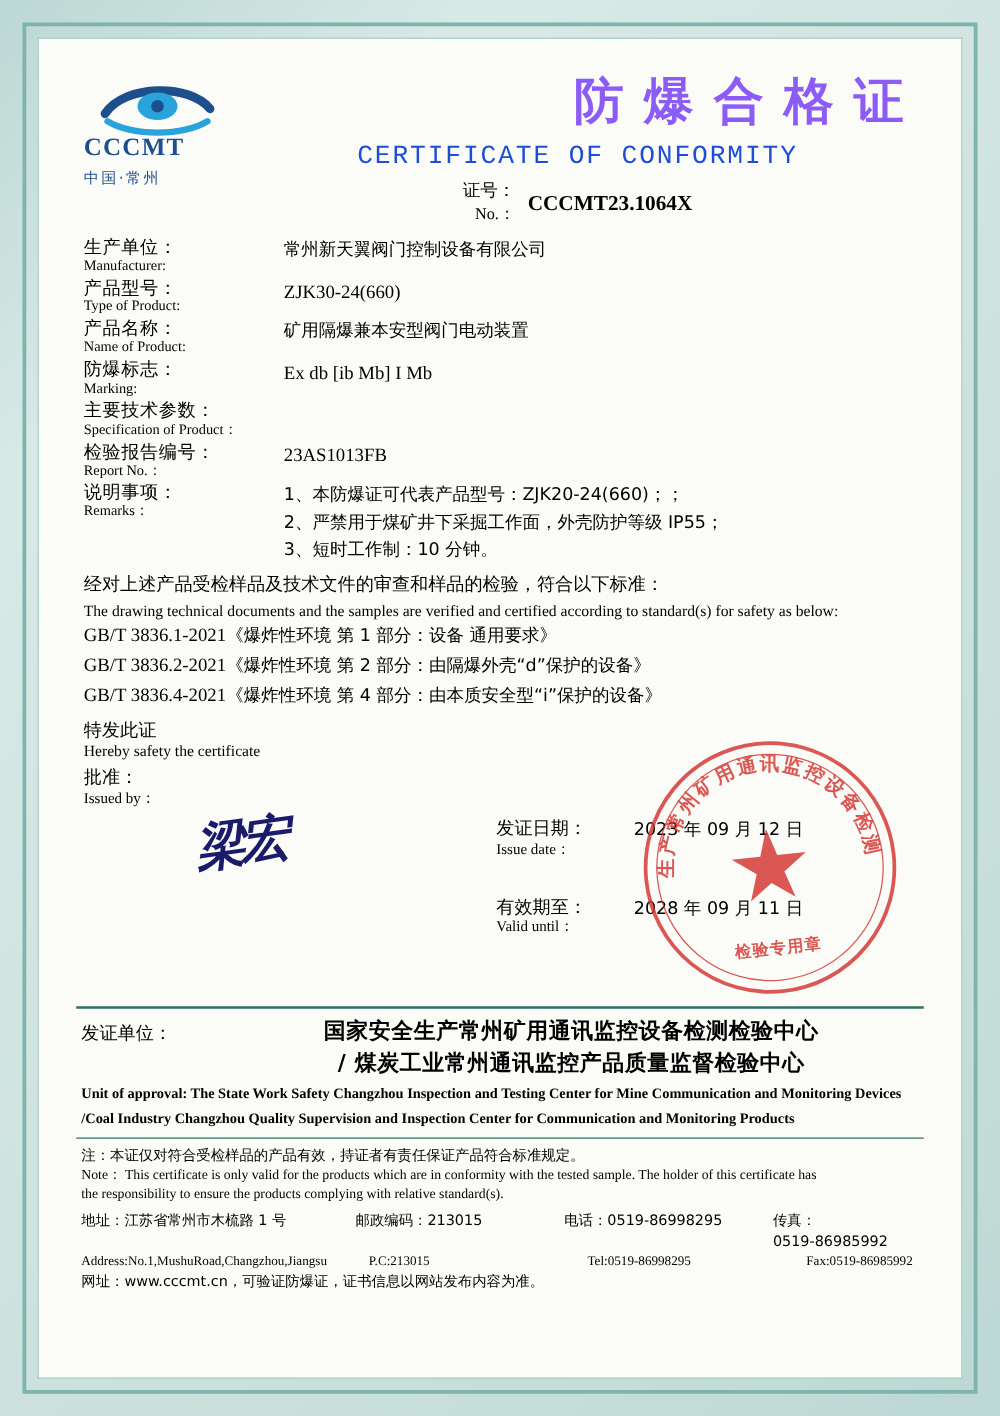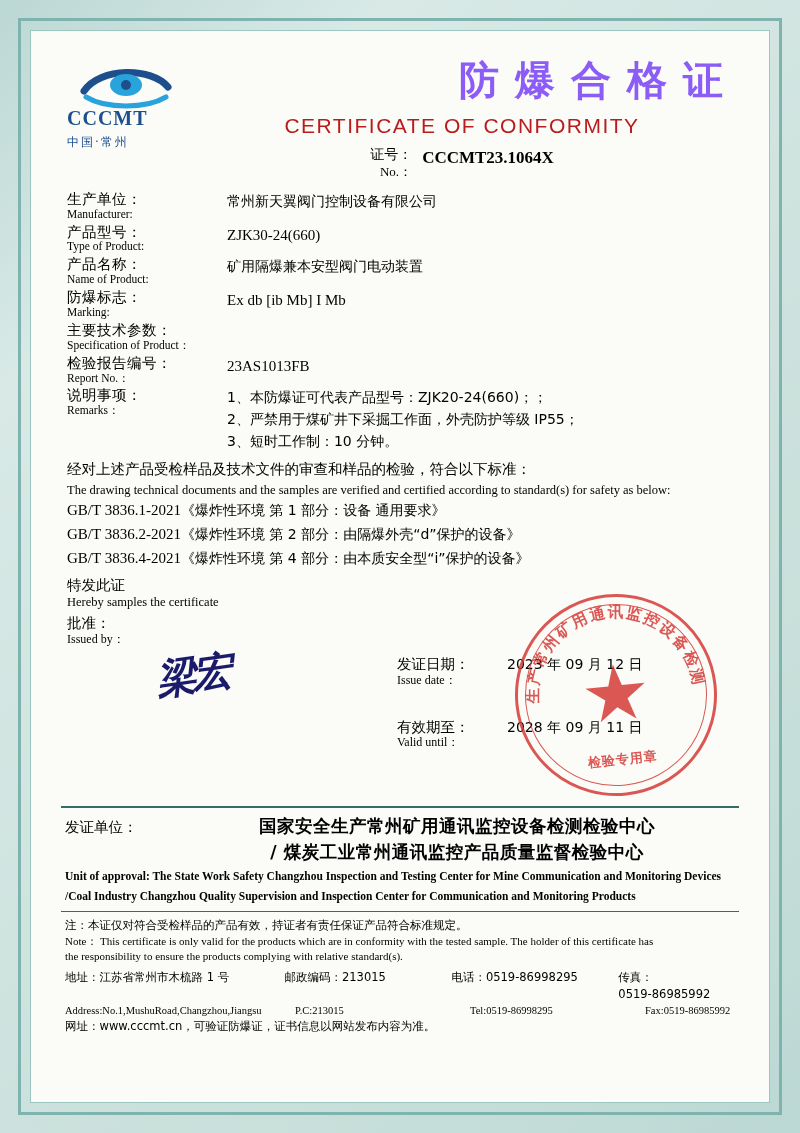--- a/index.html
+++ b/index.html
@@ -62,26 +62,26 @@
   .title-block{flex:1;text-align:center;padding-top:4px;}
   .title-cn{
     font-family:"DejaVu Sans", sans-serif;
     font-weight:bold;
     font-size:40px;letter-spacing:16px;
     color:#8b5cf6;
     padding-left:16px;
     text-align:right;
   }
   .title-en{
-    font-size:21px;letter-spacing:1.5px;color:#b91c1c;margin-top:6px;
-    font-family:Liberation Sans, sans-serif;
+    font-size:21px;letter-spacing:1.5px;color:#1d4ed8;margin-top:6px;
+    font-family:Liberation Mono, monospace;
   }
   .certno{
     margin-top:8px;
-    display:flex;justify-content:center;align-items:flex-start;
+    display:flex;justify-content:center;align-items:center;
     font-size:14px;
   }
   .certno .lab{
     text-align:right;line-height:1.25;margin-right:10px;
     font-family:"DejaVu Sans", sans-serif;
   }
   .certno .lab .en{font-family:"Liberation Serif", serif;font-size:13px;}
   .certno .val{
     font-family:"Liberation Serif", serif;
     font-size:17px;font-weight:bold;padding-top:2px;
@@ -347,21 +347,21 @@
         <div class="std-line">
           <span>GB/T 3836.2-2021</span><span class="cnpart">《爆炸性环境  第 2 部分：由隔爆外壳“d”保护的设备》</span>
         </div>
         <div class="std-line">
           <span>GB/T 3836.4-2021</span><span class="cnpart">《爆炸性环境  第 4 部分：由本质安全型“i”保护的设备》</span>
         </div>
       </div>
 
       <div class="hereby">
         <div class="cn">特发此证</div>
-        <div class="en">Hereby samples the certificate</div>
+        <div class="en">Hereby safety the certificate</div>
       </div>
 
       <div class="sigarea">
         <div class="issued">
           <span class="cn">批准：</span>
           <span class="en">Issued by：</span>
         </div>
         <div class="signature">梁宏</div>
 
         <div class="dates">

